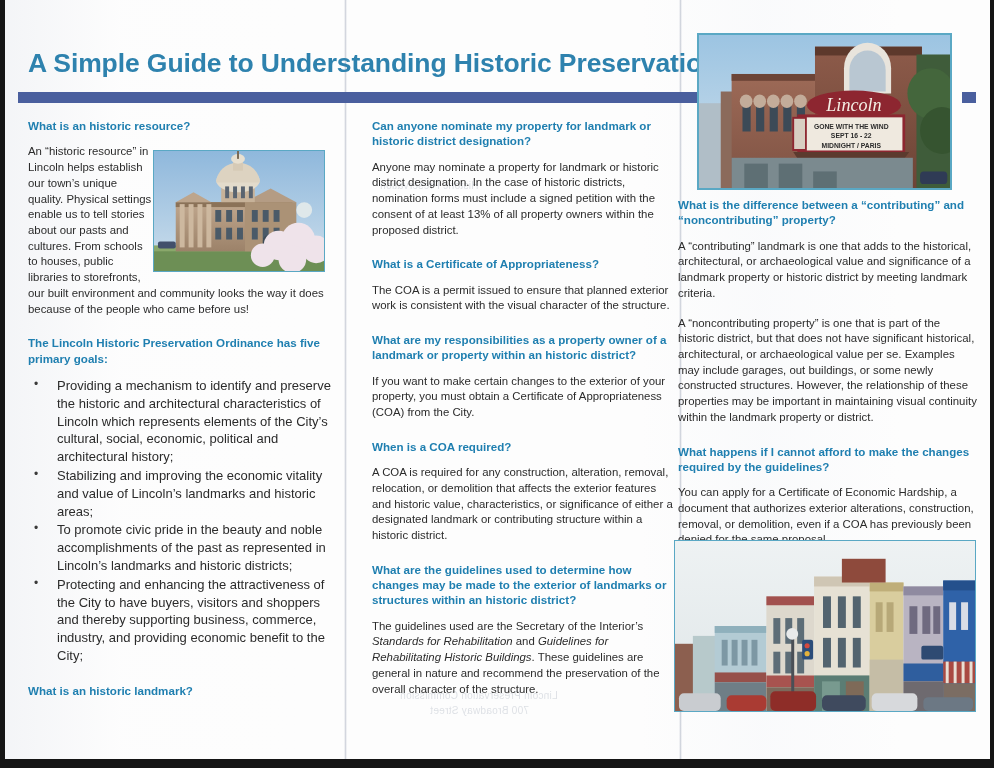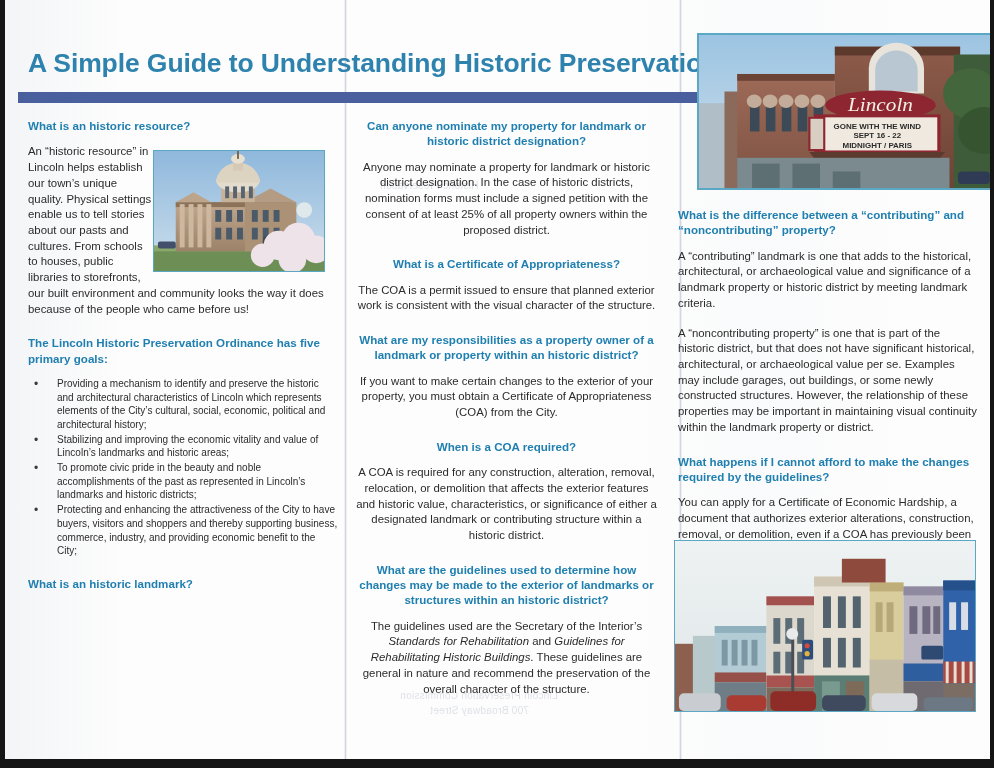--- a/index.html
+++ b/index.html
@@ -91,22 +91,22 @@
   .rule-main  { left: 18px;  width: 680px; }
   .rule-right { left: 962px; width: 14px; }
 
   
   .col {
     position: absolute;
     z-index: 10;
     box-sizing: border-box;
   }
   .col-left   { left: 28px;  top: 118px; width: 310px; }
-  .col-mid    { left: 354px; top: 118px; width: 305px; text-align: center; }
-  .col-right  { left: 678px; top: 207px; width: 300px; }
+  .col-mid    { left: 372px; top: 118px; width: 305px; }
+  .col-right  { left: 678px; top: 197px; width: 300px; }
 
   h2.q {
     margin: 0 0 11px 0;
     font-size: 11.6px;
     font-weight: bold;
     color: #1f7fb0;
     line-height: 1.32;
   }
   p.b {
     margin: 0 0 14px 0;
@@ -122,21 +122,21 @@
   
   ul.goals {
     margin: 0;
     padding: 0;
     list-style: none;
   }
   ul.goals li {
     position: relative;
     padding-left: 29px;
     margin-bottom: 1px;
-    font-size: 10px;
+    font-size: 13px;
     line-height: 1.37;
     color: #2b2b2b;
   }
   ul.goals li::before {
     content: "•";
     position: absolute;
     left: 6px;
     top: -1px;
     font-size: 12px;
     color: #3a3a3a;
@@ -151,21 +151,21 @@
     overflow: hidden;
     background: #9ab;
   }
   .ph-courthouse {
     left: 153px; top: 150px;
     width: 172px; height: 122px;
     float: none;
   }
   .ph-theater {
     left: 697px; top: 33px;
-    width: 298px; height: 157px;
+    width: 255px; height: 157px;
     border-width: 2px;
     z-index: 30;
   }
   .ph-street {
     left: 674px; top: 540px;
     width: 302px; height: 172px;
   }
 
   
   .wrapbox {
@@ -362,21 +362,21 @@
       <circle cx="152" cy="60" r="8" fill="#dfe8ea"></circle>
 
       <rect x="4" y="92" width="18" height="7" rx="2" fill="#42506b"></rect>
     </svg>
   </div>
 
   <div class="col col-mid">
 
     <div class="sec">
       <h2 class="q">Can anyone nominate my property for landmark or historic district designation?</h2>
-      <p class="b">Anyone may nominate a property for landmark or historic district designation. In the case of historic districts, nomination forms must include a signed petition with the consent of at least 25% of all property owners within the proposed district.</p>
+      <p class="b">Anyone may nominate a property for landmark or historic district designation. In the case of historic districts, nomination forms must include a signed petition with the consent of at least 13% of all property owners within the proposed district.</p>
     </div>
 
     <div class="sec">
       <h2 class="q">What is a Certificate of Appropriateness?</h2>
       <p class="b">The COA is a permit issued to ensure that planned exterior work is consistent with the visual character of the structure.</p>
     </div>
 
     <div class="sec">
       <h2 class="q">What are my responsibilities as a property owner of a landmark or property within an historic district?</h2>
       <p class="b">If you want to make certain changes to the exterior of your property, you must obtain a Certificate of Appropriateness (COA) from the City.</p>

